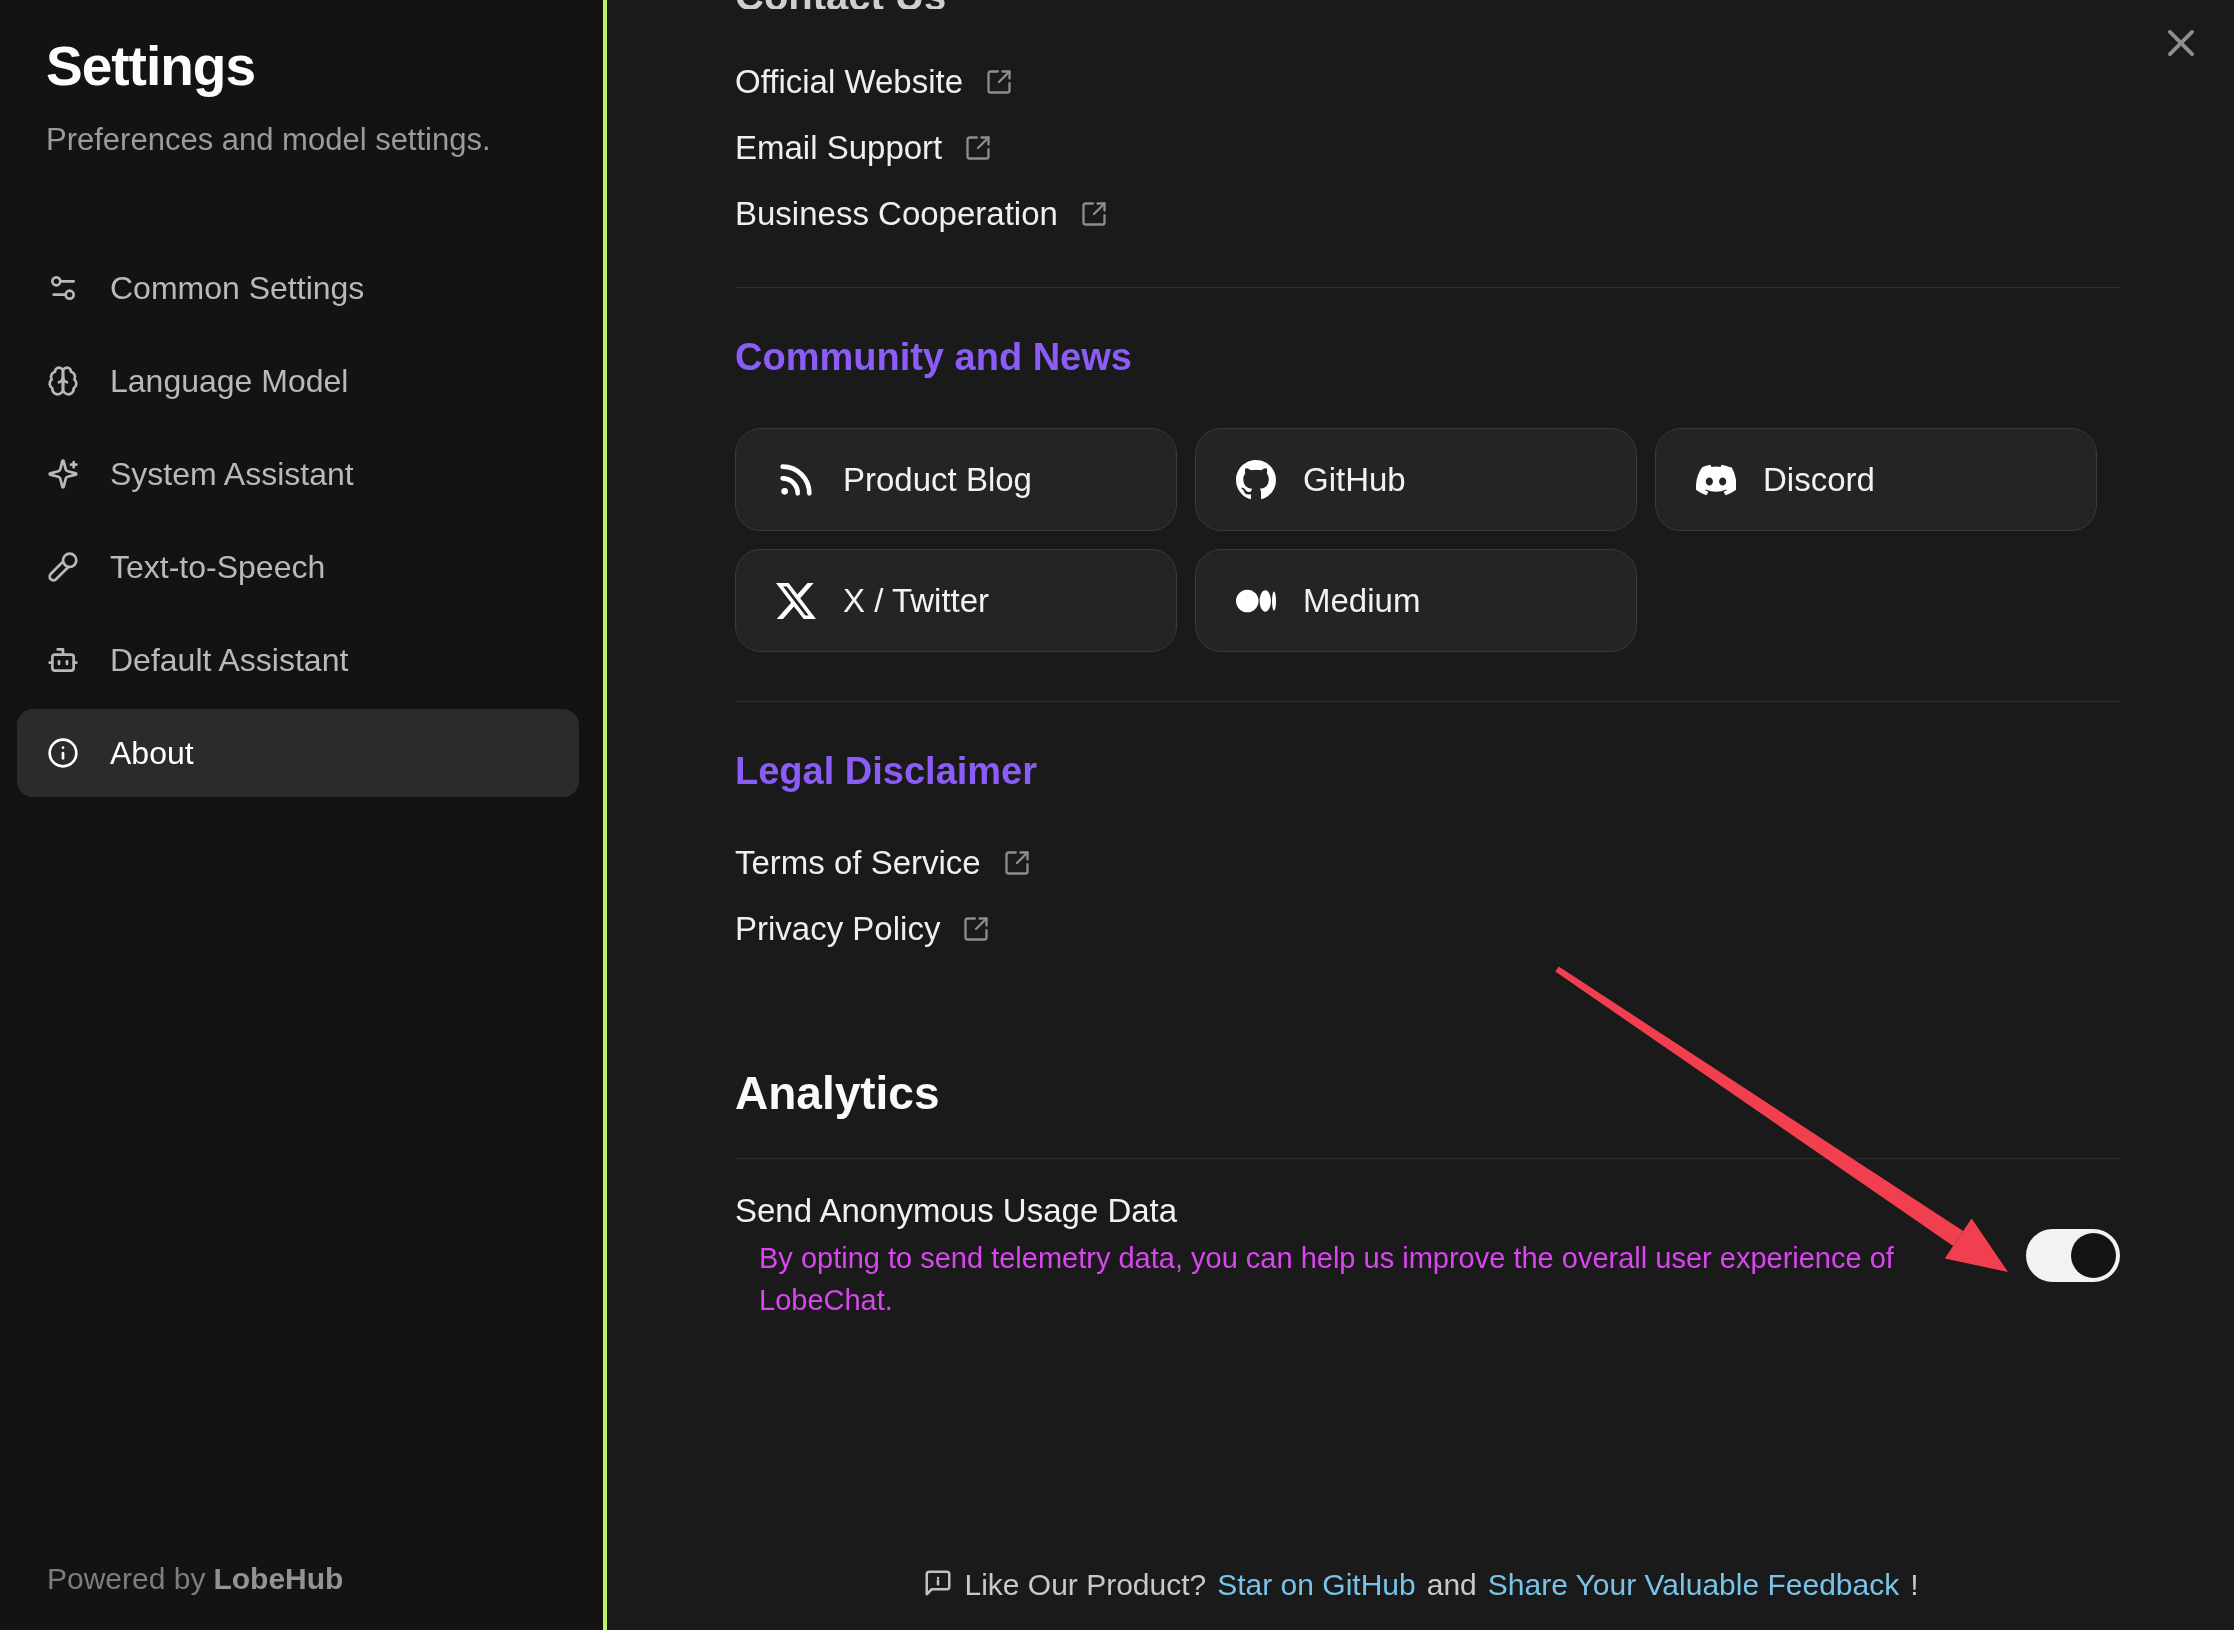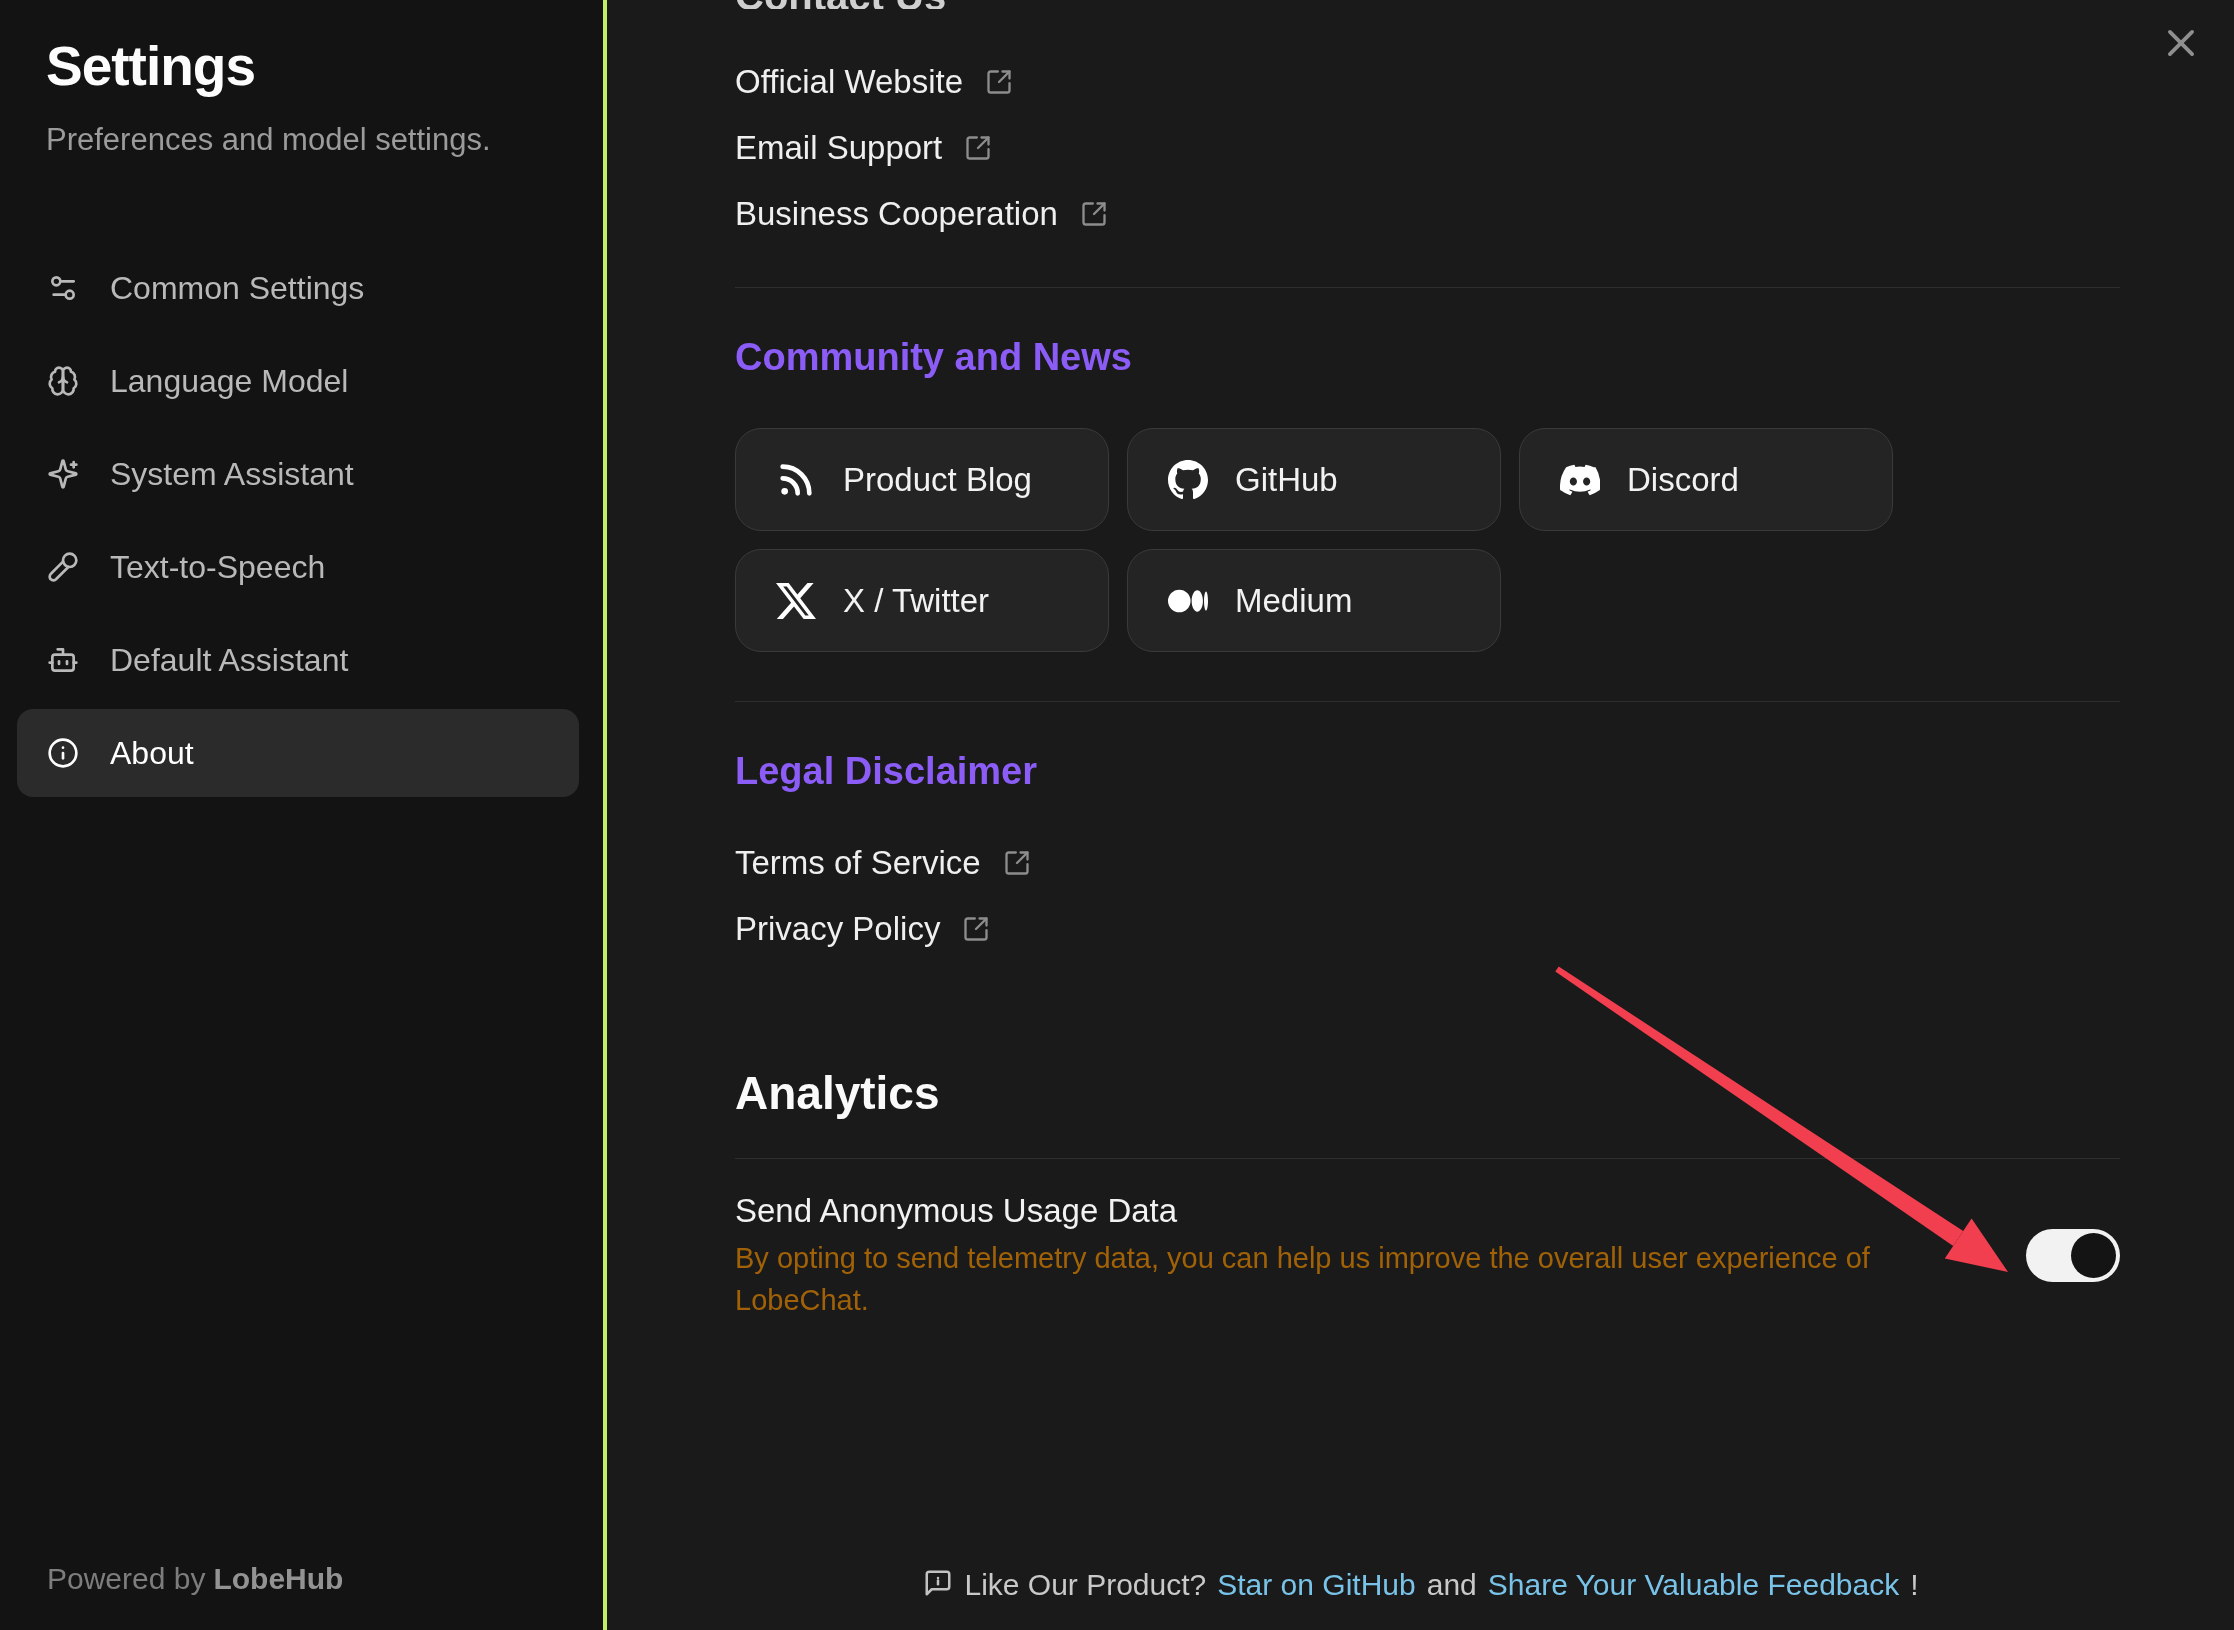--- a/index.html
+++ b/index.html
@@ -41,35 +41,35 @@
     font-size:33px; color:#efefef; cursor:pointer; width:max-content;
   }
   .link-row svg { width:28px; height:28px; color:#8d8d8d; }
   .links-contact { margin-top:40px; }
   .divider { border-top:1px solid #2e2e2e; }
   .d1 { margin-top:40px; }
   .section-heading { margin-top:47px; font-size:38px; font-weight:700; color:#8b5cf6; line-height:44px; }
 
   .btn-grid { margin-top:49px; display:flex; flex-wrap:wrap; gap:18px; }
   .soc-btn {
-    width:374px; height:103px; background:#242424;
+    width:442px; height:103px; background:#242424;
     border:1.5px solid #3a3a3a; border-radius:26px;
     display:flex; align-items:center; gap:27px; padding-left:40px;
     font-size:33px; color:#f2f2f2; cursor:pointer;
   }
   .soc-btn svg { width:40px; height:40px; flex:0 0 auto; }
 
   .d2 { margin-top:49px; }
   .links-legal { margin-top:37px; }
 
   .analytics-heading { margin-top:105px; font-size:46px; font-weight:700; color:#fafafa; line-height:52px; }
   .d3 { margin-top:39px; }
   .analytics-row { margin-top:30px; display:flex; align-items:center; justify-content:space-between; }
   .setting-label { font-size:33px; color:#f2f2f2; line-height:44px; }
-  .setting-desc  { font-size:29px; color:#a16207; line-height:42px; margin-top:4px; }
+  .setting-desc  { font-size:29px; color:#d946ef; line-height:42px; margin-top:4px;margin-left:24px; }
 
   .toggle {
     position:relative; width:94px; height:53px; border-radius:27px;
     background:#f2f2f2; flex:0 0 auto; margin-left:40px; cursor:pointer;
   }
   .toggle .knob {
     position:absolute; top:4px; width:45px; height:45px; border-radius:50%;
     background:#141414;
   }
   .toggle.on .knob { right:4px; }

